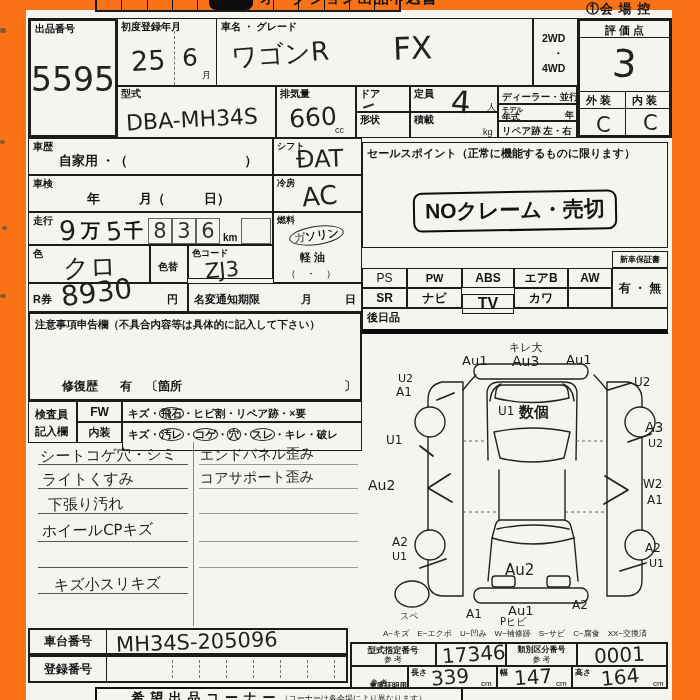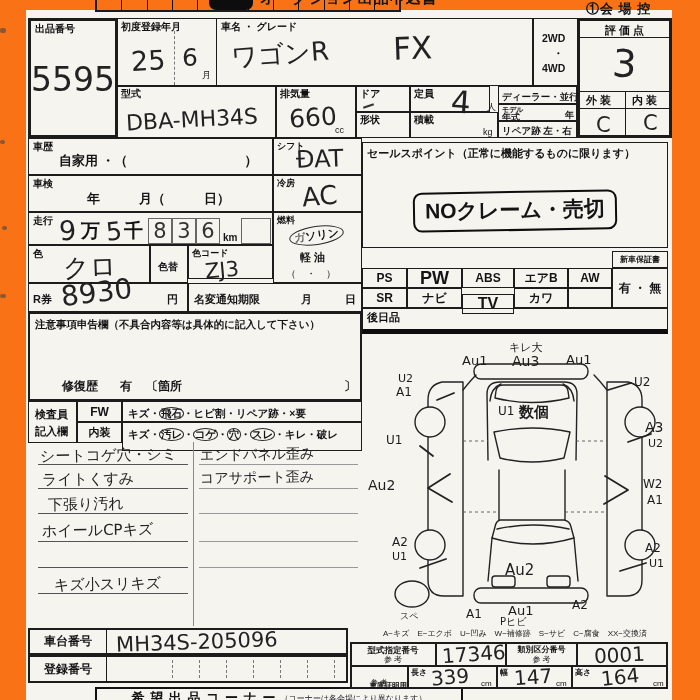--- a/index.html
+++ b/index.html
@@ -79,21 +79,21 @@
   <div class="cell" style="left:276px;top:86px;width:80px;height:52px">
     <div class="lbl" style="left:3px;top:2px">排気量</div>
     <div class="hw" style="left:12px;top:18px;font-size:25px;transform:rotate(-4deg)">660</div>
     <div class="txt" style="left:58px;top:39px;font-size:9px">cc</div>
   </div>
 
   <div class="cell" style="left:356px;top:86px;width:54px;height:26px">
     <div class="lbl" style="left:3px;top:2px">ドア</div>
     <div style="position:absolute;left:6px;top:18px;width:11px;height:2px;background:#333;transform:rotate(-18deg)"></div>
   </div>
-  <div class="cell" style="left:410px;top:86px;width:80px;height:26px">
+  <div class="cell" style="left:410px;top:86px;width:88px;height:26px">
     <div class="lbl" style="left:3px;top:2px">定員</div>
     <div class="hw" style="left:40px;top:0;font-size:31px;transform:rotate(4deg)">4</div>
     <div class="txt" style="left:76px;top:16px;font-size:9px">人</div>
   </div>
   <div class="cell" style="left:356px;top:112px;width:54px;height:26px">
     <div class="lbl" style="left:3px;top:2px">形状</div>
   </div>
   <div class="cell" style="left:410px;top:112px;width:88px;height:26px">
     <div class="lbl" style="left:3px;top:2px">積載</div>
     <div class="txt" style="left:72px;top:15px;font-size:9px">kg</div>
@@ -215,22 +215,22 @@
   <div class="hw" style="left:54px;top:577px;font-size:15px;transform:rotate(-1deg)">キズ小スリキズ</div>
   <div class="hw" style="left:200px;top:447px;font-size:14px;transform:rotate(-1deg)">エンドパネル歪み</div>
   <div class="hw" style="left:200px;top:470px;font-size:14px;transform:rotate(-1deg)">コアサポート歪み</div>
 
   <div class="cell" style="left:362px;top:142px;width:306px;height:106px;border-width:1.5px">
     <div class="txt" style="left:4px;top:5px;font-size:11px;font-weight:bold">セールスポイント（正常に機能するものに限ります）</div>
     <div style="position:absolute;left:50%;top:48px;transform:translateX(-50%) rotate(-1deg);border:2.5px solid #0d0d0d;border-radius:9px;padding:3px 10px 5px;font-size:21px;font-weight:bold;white-space:nowrap">NOクレーム・売切</div>
   </div>
 
   <div class="cell ctr" style="left:612px;top:251px;width:56px;height:17px;font-size:8px;font-weight:bold">新車保証書</div>
-  <div class="cell ctr" style="left:362px;top:268px;width:45px;height:20px;font-size:12px;font-weight:bold">PS</div>
-  <div class="cell ctr" style="left:407px;top:268px;width:55px;height:20px;font-size:18px;font-weight:bold">PW</div>
+  <div class="cell ctr" style="left:362px;top:268px;width:45px;height:20px;font-size:12px;font-weight:normal">PS</div>
+  <div class="cell ctr" style="left:407px;top:268px;width:55px;height:20px;font-size:11px;font-weight:bold">PW</div>
   <div class="cell ctr" style="left:462px;top:268px;width:52px;height:20px;font-size:12px;font-weight:bold">ABS</div>
   <div class="cell ctr" style="left:514px;top:268px;width:54px;height:20px;font-size:12px;font-weight:bold">エアB</div>
   <div class="cell ctr" style="left:568px;top:268px;width:44px;height:20px;font-size:12px;font-weight:bold">AW</div>
   <div class="cell ctr" style="left:362px;top:288px;width:45px;height:20px;font-size:12px;font-weight:bold">SR</div>
   <div class="cell ctr" style="left:407px;top:288px;width:55px;height:20px;font-size:12px;font-weight:bold">ナビ</div>
   <div class="cell ctr" style="left:462px;top:294px;width:52px;height:20px;font-size:16px;font-weight:bold">TV</div>
   <div class="cell ctr" style="left:514px;top:288px;width:54px;height:20px;font-size:12px;font-weight:bold">カワ</div>
   <div class="cell ctr" style="left:568px;top:288px;width:44px;height:20px;font-size:12px;font-weight:bold"></div>
   <div class="cell ctr" style="left:612px;top:268px;width:56px;height:40px;font-size:12px;font-weight:bold">有 ・ 無</div>
   <div class="cell" style="left:362px;top:308px;width:306px;height:26px;border-bottom:5px solid #0c0c0c">

